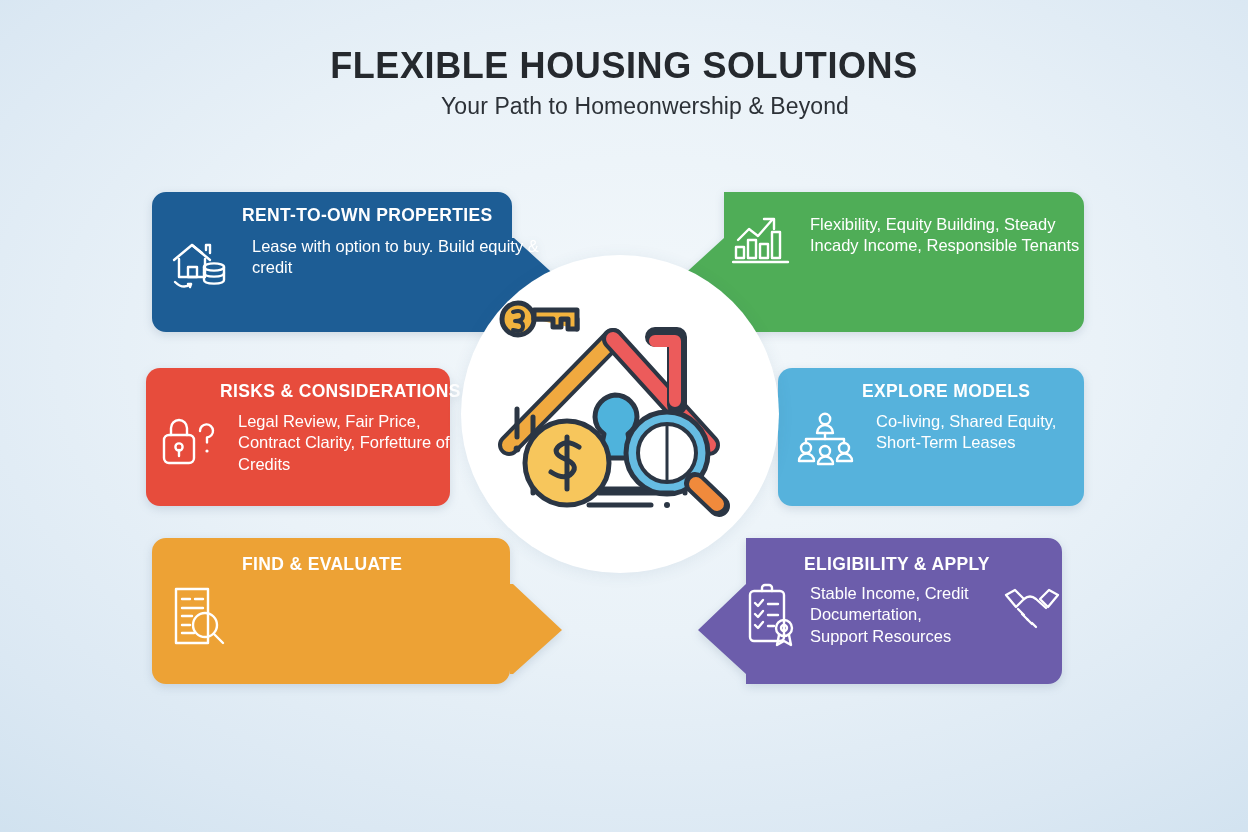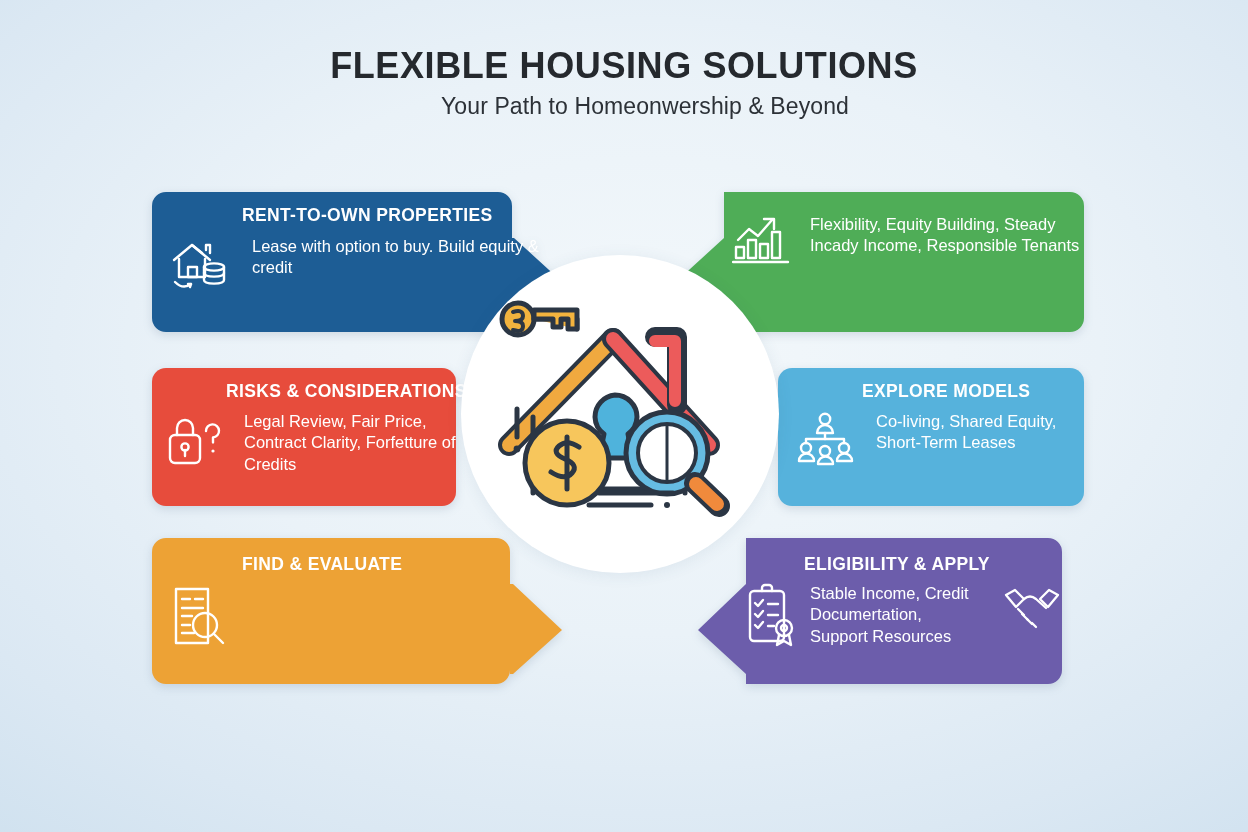--- a/index.html
+++ b/index.html
@@ -52,21 +52,21 @@
   .card-row { display:flex; align-items:flex-start; gap:20px; }
   .ic { flex:0 0 auto; }
   .ic svg { display:block; }
 
   
   .shape { position:absolute; inset:0; }
 
   
   #card-rto   { left:152px; top:192px;  width:408px; height:140px; }
   #card-ben   { left:672px; top:192px;  width:412px; height:140px; }
-  #card-risk  { left:152px; top:368px;  width:304px; height:138px; }
+  #card-risk  { left:146px; top:368px;  width:304px; height:138px; }
   #card-exp   { left:778px; top:368px;  width:306px; height:138px; }
   #card-find  { left:152px; top:538px;  width:410px; height:146px; }
   #card-elig  { left:696px; top:538px;  width:366px; height:146px; }
 
   
   #card-rto   .pad { padding:13px 0 0 18px; }
   #card-ben   .pad { padding:13px 0 0 60px; }
   #card-risk  .pad { padding:13px 0 0 14px; }
   #card-exp   .pad { padding:13px 0 0 16px; }
   #card-find  .pad { padding:16px 0 0 18px; }

